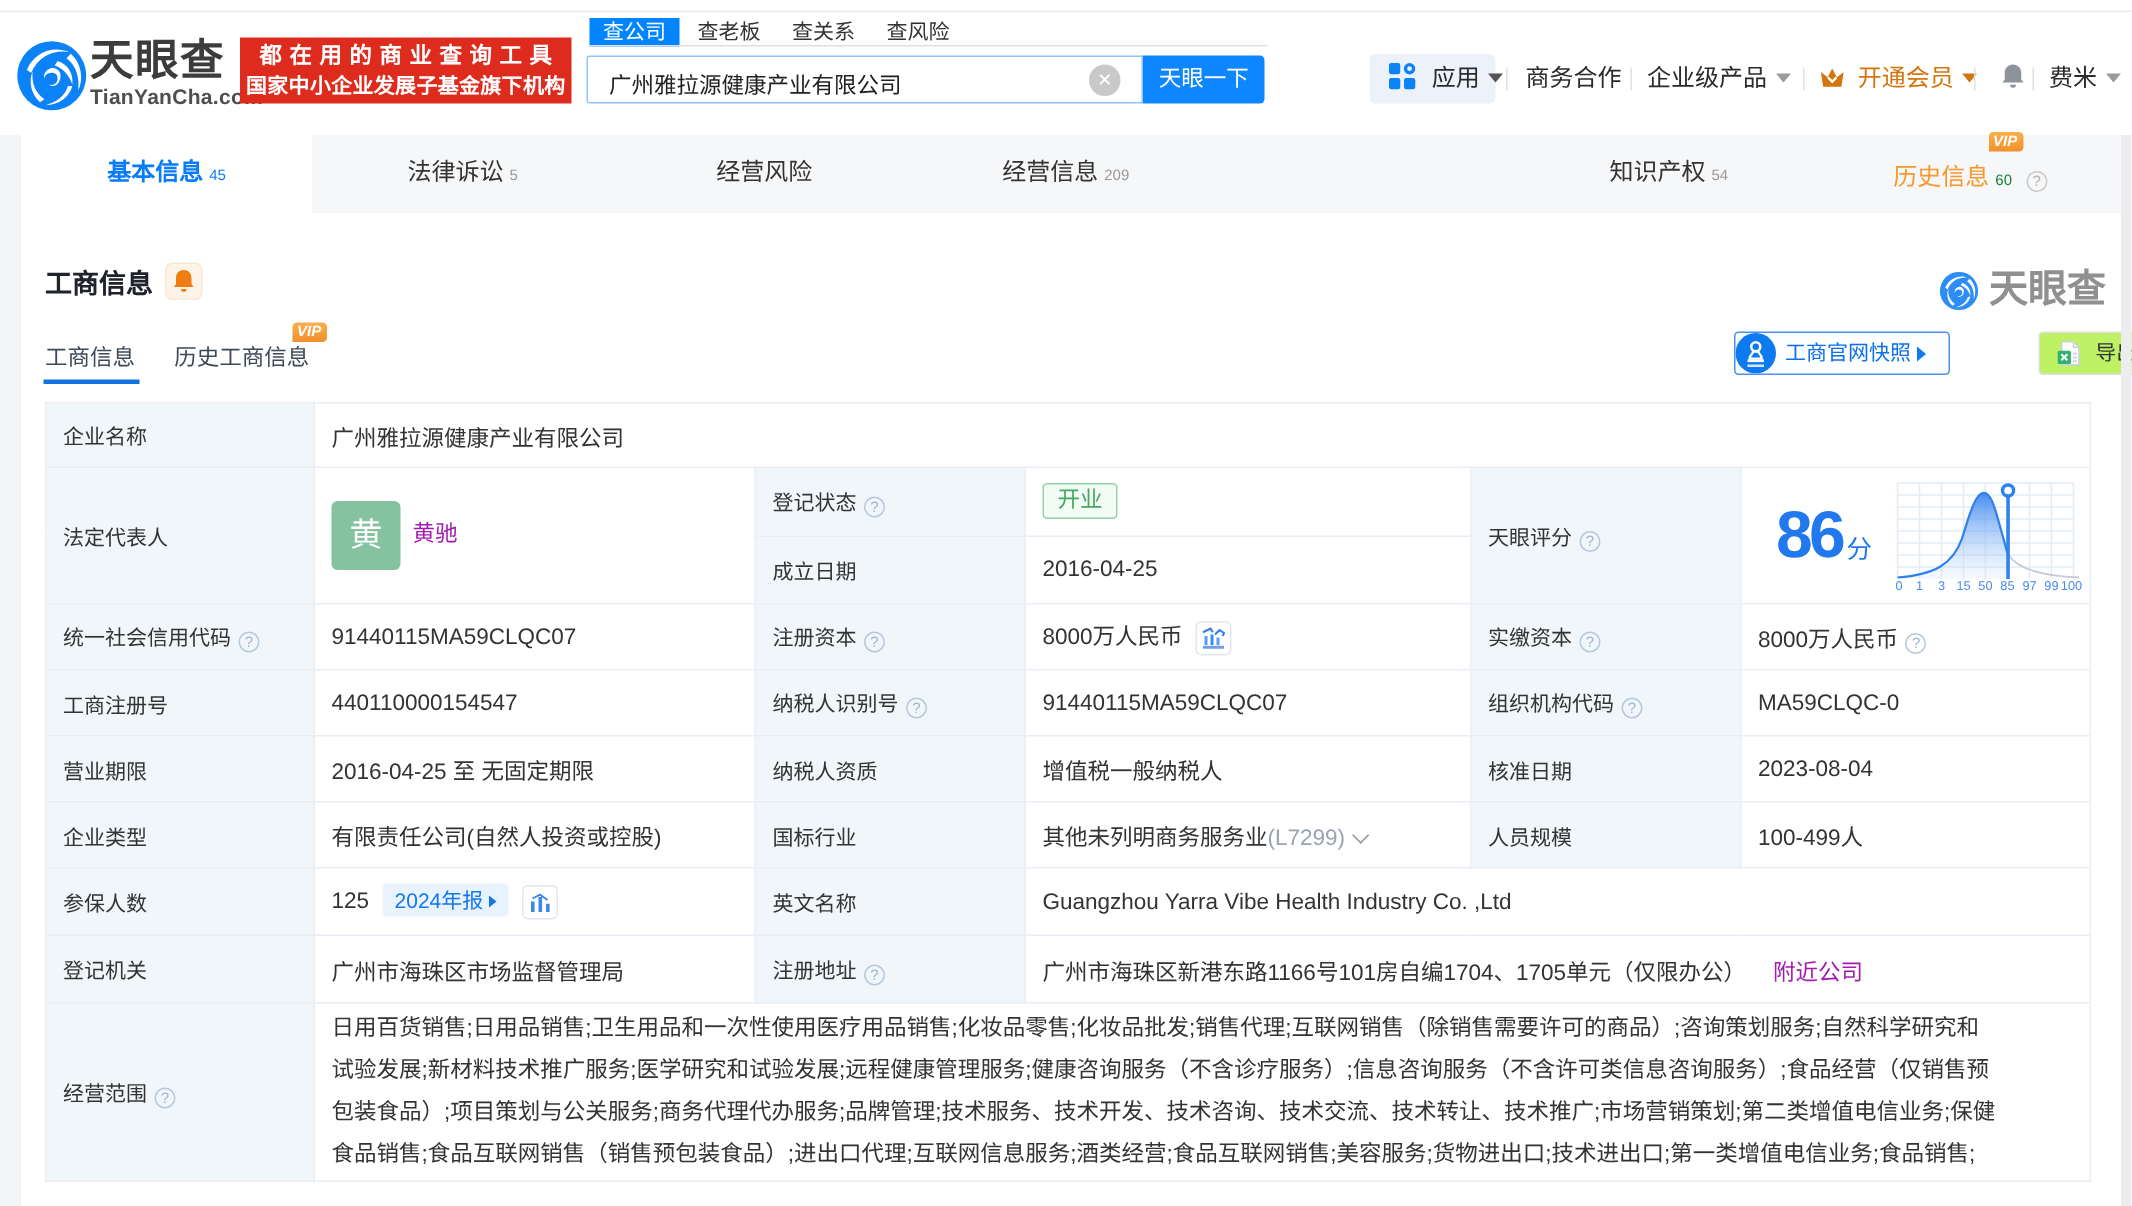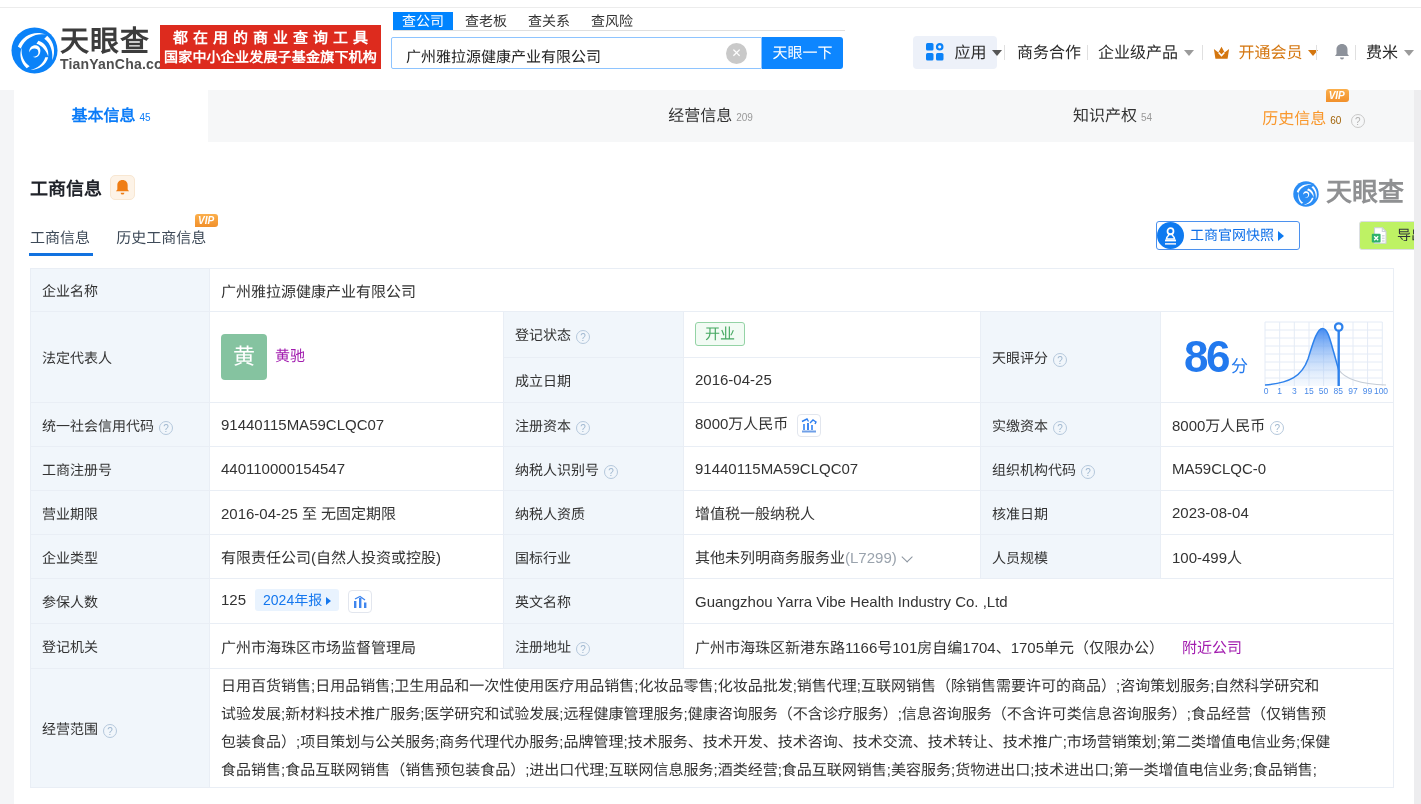--- a/index.html
+++ b/index.html
@@ -32,21 +32,21 @@
 .caret.gray { border-top-color:#9b9b9b; }
 .caret.orange { border-top-color:#d4760f; }
 
 
 #nav { position:absolute; top:90px; left:14px; width:1400px; height:52px; background:#f6f7f8; }
 #nav .tab { position:absolute; top:0; height:52px; text-align:center; font-size:16px; color:#333; line-height:52px; }
 #nav .cnt { font-size:10px; color:#999; margin-left:4px; }
 #nav .tab.active { background:#fff; color:#0b7cf8; font-weight:bold; }
 #nav .tab.active .cnt { color:#0b7cf8; font-weight:normal; }
 #nav .tab.hist { color:#f9982d; }
-#nav .tab.hist .cnt { color:#a16207; }
+#nav .tab.hist .cnt { color:#15803d; }
 
 
 #card { position:absolute; top:142px; left:14px; width:1400px; height:662px; background:#fff; }
 #h1 { position:absolute; left:16px; top:32px; font-size:18px; font-weight:bold; color:#20232a; }
 #bellchip { position:absolute; left:96px; top:33px; width:25px; height:25px; background:#fdf3e7; border:1px solid #f8e7d2; border-radius:5px; }
 #wm { position:absolute; right:10px; top:29px; }
 #subtabs { position:absolute; left:16px; top:84px; font-size:15px; color:#3e4a58; }
 #underline { position:absolute; left:15px; top:111px; width:64px; height:3px; background:#1272e0; }
 .vipbadge { display:inline-block; background:linear-gradient(180deg,#fbaf4c,#f1902b); color:#fff; font-size:10px; font-weight:bold; font-style:italic; border-radius:3px 3px 3px 0; padding:1px 4px 1px 3px; }
 #snapbtn { position:absolute; left:1142px; top:79px; width:144px; height:29px; border:1px solid #4a90ee; border-radius:3px; background:#fdfeff; color:#0e6fe8; font-size:14px; line-height:27px; }
@@ -124,20 +124,22 @@
         <path d="M8 1 C4.7 1 2.5 3.4 2.5 6.5 L2.5 11 L1 13 L15 13 L13.5 11 L13.5 6.5 C13.5 3.4 11.3 1 8 1 Z" fill="#8d929b"></path>
         <path d="M6 14.5 a2 2 0 0 0 4 0 Z" fill="#8d929b"></path>
       </svg>
   </div>
   <div class="hsep" style="left:1355px;"></div>
   <div class="hitem" style="left:1366px;">费米<span class="caret gray"></span></div>
 </div>
 
 <div id="nav">
   <div class="tab active" style="left:0; width:194px;">基本信息<span class="cnt">45</span></div>
+  <div class="tab" style="left:194px; width:201px;">法律诉讼<span class="cnt">5</span></div>
+  <div class="tab" style="left:395px; width:201px;">经营风险</div>
   <div class="tab" style="left:596px; width:201px;">经营信息<span class="cnt">209</span></div>
   <div class="tab" style="left:998px; width:201px;">知识产权<span class="cnt">54</span></div>
   <div class="tab hist" style="left:1199px; width:201px;">
     <span style="position:relative; display:inline-block; line-height:normal; vertical-align:middle;">历史信息<span class="cnt">60</span> <span class="qm" style="border-color:#c9c9c9; color:#b0b0b0;">?</span><span class="vipbadge" style="position:absolute; right:16px; top:-16px; line-height:normal;">VIP</span></span>
   </div>
 </div>
 
 <div id="card">
   <div id="h1">工商信息</div>
   <div id="bellchip">

